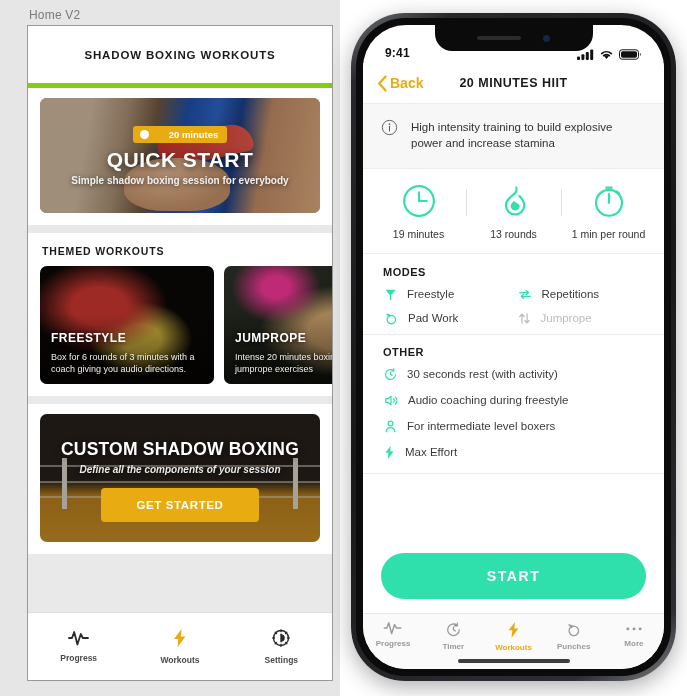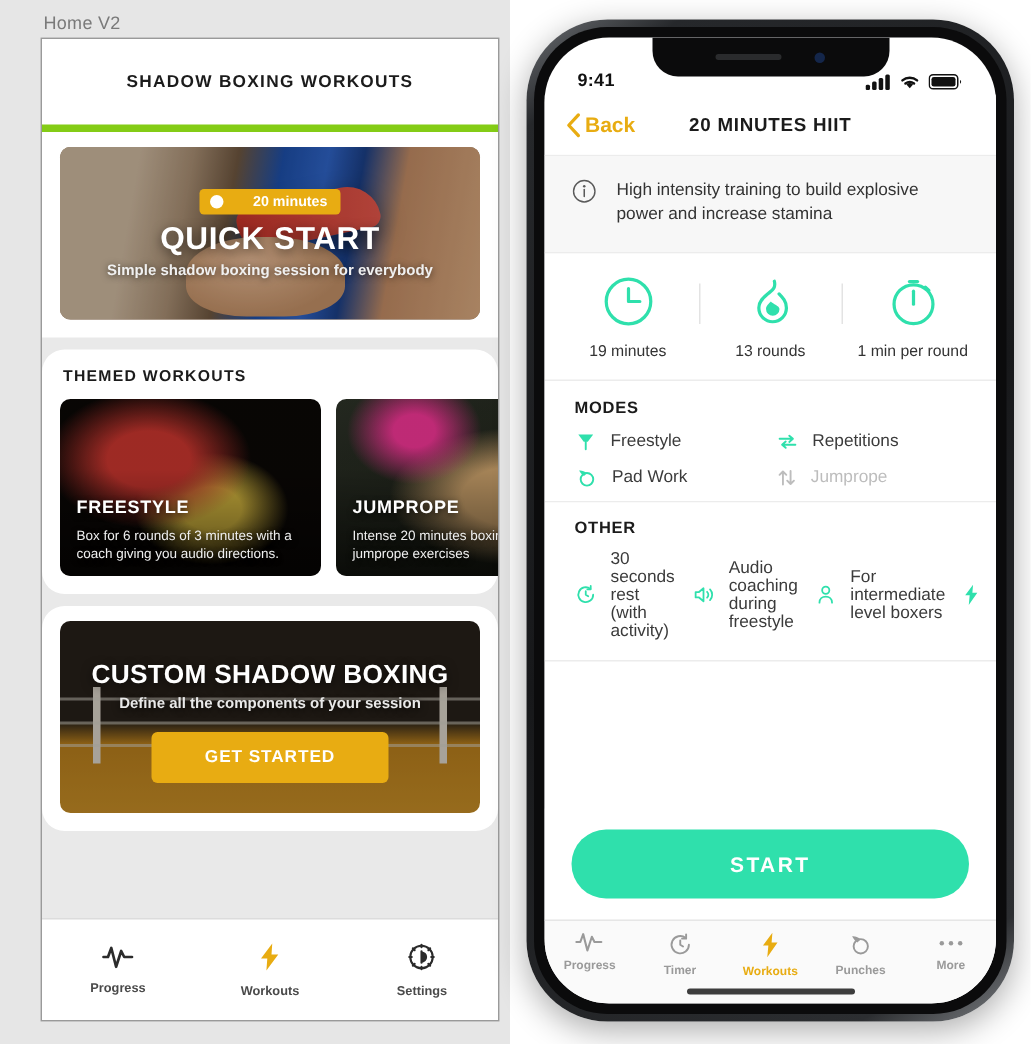--- a/index.html
+++ b/index.html
@@ -32,21 +32,21 @@
     height: 62px; flex: 0 0 62px; background:#fff;
     display:flex; align-items:center; justify-content:center;
     border-bottom: 5px solid #84cc16;
   }
   .ab-header-title {
     font-size: 11.5px; font-weight: 700; letter-spacing: .85px; color: #1b1b1b;
   }
   .ab-body { flex: 1 1 auto; background: #e9e9e9; overflow: hidden; }
 
   .panel { background: #ffffff; padding: 10px 12px 12px; }
-  .panel + .panel { margin-top: 8px; border-radius: 15px; }
+  .panel + .panel { margin-top: 8px; }
 
   .section-title {
     font-size: 10.5px; font-weight: 700; letter-spacing: .85px;
     color: #1b1b1b; padding: 2px 0 9px 2px;
   }
 
   
   .hero {
     position: relative; height: 115px; border-radius: 7px; overflow: hidden;
     background:
@@ -154,20 +154,21 @@
     position:absolute; inset:0; display:flex; flex-direction:column;
     align-items:center; justify-content:center; gap: 4px; padding-top: 4px;
   }
   .custom-title {
     color:#fff; font-size:17.5px; font-weight:800; letter-spacing:.2px;
     text-shadow: 0 2px 7px rgba(0,0,0,.6); white-space: nowrap;
   }
   .custom-sub {
     color:#e9e9e9; font-size:10px; font-weight:600; margin-bottom: 9px;
     text-shadow: 0 1px 5px rgba(0,0,0,.7);
+    font-style: italic;
   }
   .btn-yellow {
     background:#e8ac12; color:#fff; border:none; border-radius:4px;
     padding: 11px 36px; font-size: 11.5px; font-weight: 800; letter-spacing:.6px;
     font-family: inherit; cursor: pointer;
   }
 
   
   .ab-tabbar {
     flex: 0 0 68px; height: 68px; background:#fff; border-top:1px solid #dcdcdc;
@@ -243,21 +244,21 @@
   .stat-label { font-size: 10.5px; color:#333; }
 
   .hr-thin { height:1px; background:#ececec; }
 
   .list-sect { padding: 12px 20px 8px; background:#fff; }
   .list-sect.other { padding-top: 11px; padding-bottom: 13px; }
   .ls-title { font-size: 11px; font-weight:800; letter-spacing:.5px; color:#1b1b1b; margin-bottom: 9px; }
   .modes-grid { display:grid; grid-template-columns: 1fr 1fr; row-gap: 9px; column-gap: 6px; }
   .li { display:flex; align-items:center; gap: 9px; font-size: 11.5px; color:#3b3b3b; }
   .li.disabled { color:#bdbdbd; }
-  .other-list { display:flex; flex-direction:row; gap: 11px; }
+  .other-list { display:flex; flex-direction:column; gap: 11px; }
 
   .start-zone { margin-top:auto; padding: 14px 18px 14px; background:#fff; }
   .btn-start {
     width:100%; border:none; border-radius: 26px; background:#2fe0ac; color:#fff;
     font-size: 14px; font-weight: 800; letter-spacing: 1.6px; padding: 15px 0;
     font-family: inherit; cursor:pointer;
   }
 
   .tabbar {
     flex: 0 0 56px; background:#fafafa; border-top:1px solid #e6e6e6;

